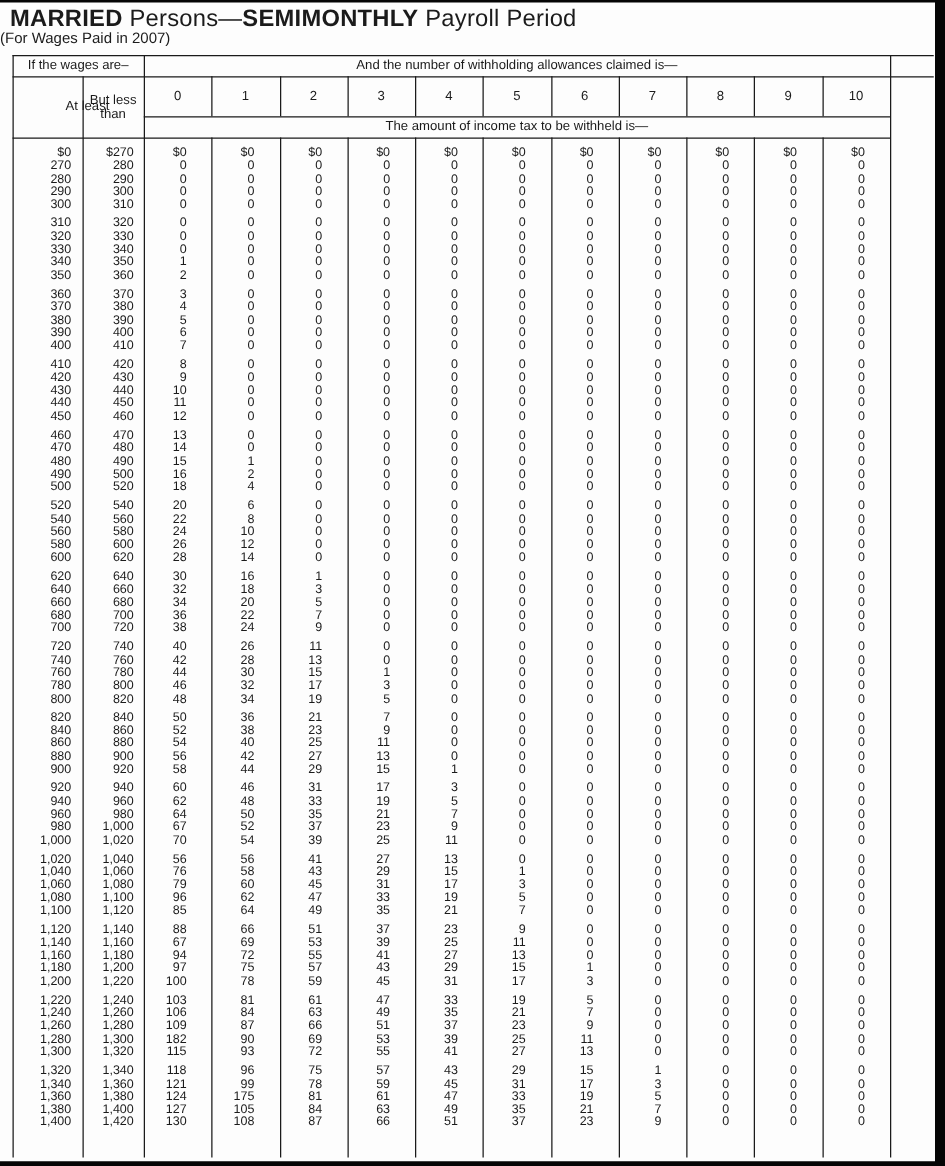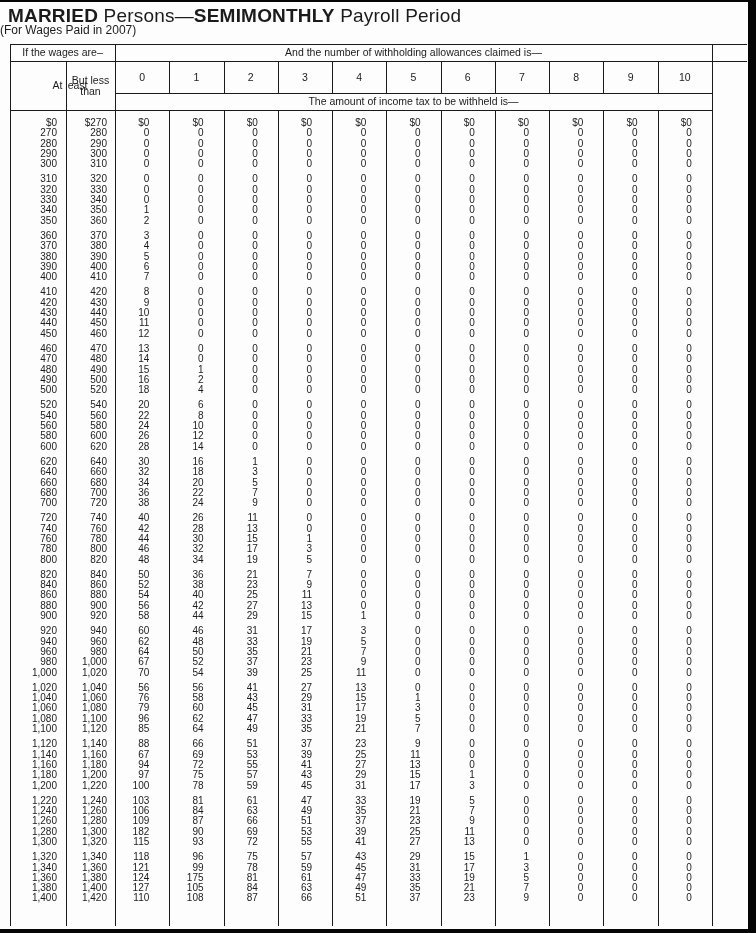--- a/index.html
+++ b/index.html
@@ -1135,21 +1135,21 @@
         <div class="tcell c-allow">35</div>
         <div class="tcell c-allow">21</div>
         <div class="tcell c-allow">7</div>
         <div class="tcell c-allow">0</div>
         <div class="tcell c-allow">0</div>
         <div class="tcell c-allow">0</div>
       </div>
       <div class="trow">
         <div class="tcell c-atleast">1,400</div>
         <div class="tcell c-butless">1,420</div>
-        <div class="tcell c-allow">110</div>
+        <div class="tcell c-allow">130</div>
         <div class="tcell c-allow">108</div>
         <div class="tcell c-allow">87</div>
         <div class="tcell c-allow">66</div>
         <div class="tcell c-allow">51</div>
         <div class="tcell c-allow">37</div>
         <div class="tcell c-allow">23</div>
         <div class="tcell c-allow">9</div>
         <div class="tcell c-allow">0</div>
         <div class="tcell c-allow">0</div>
         <div class="tcell c-allow">0</div>

